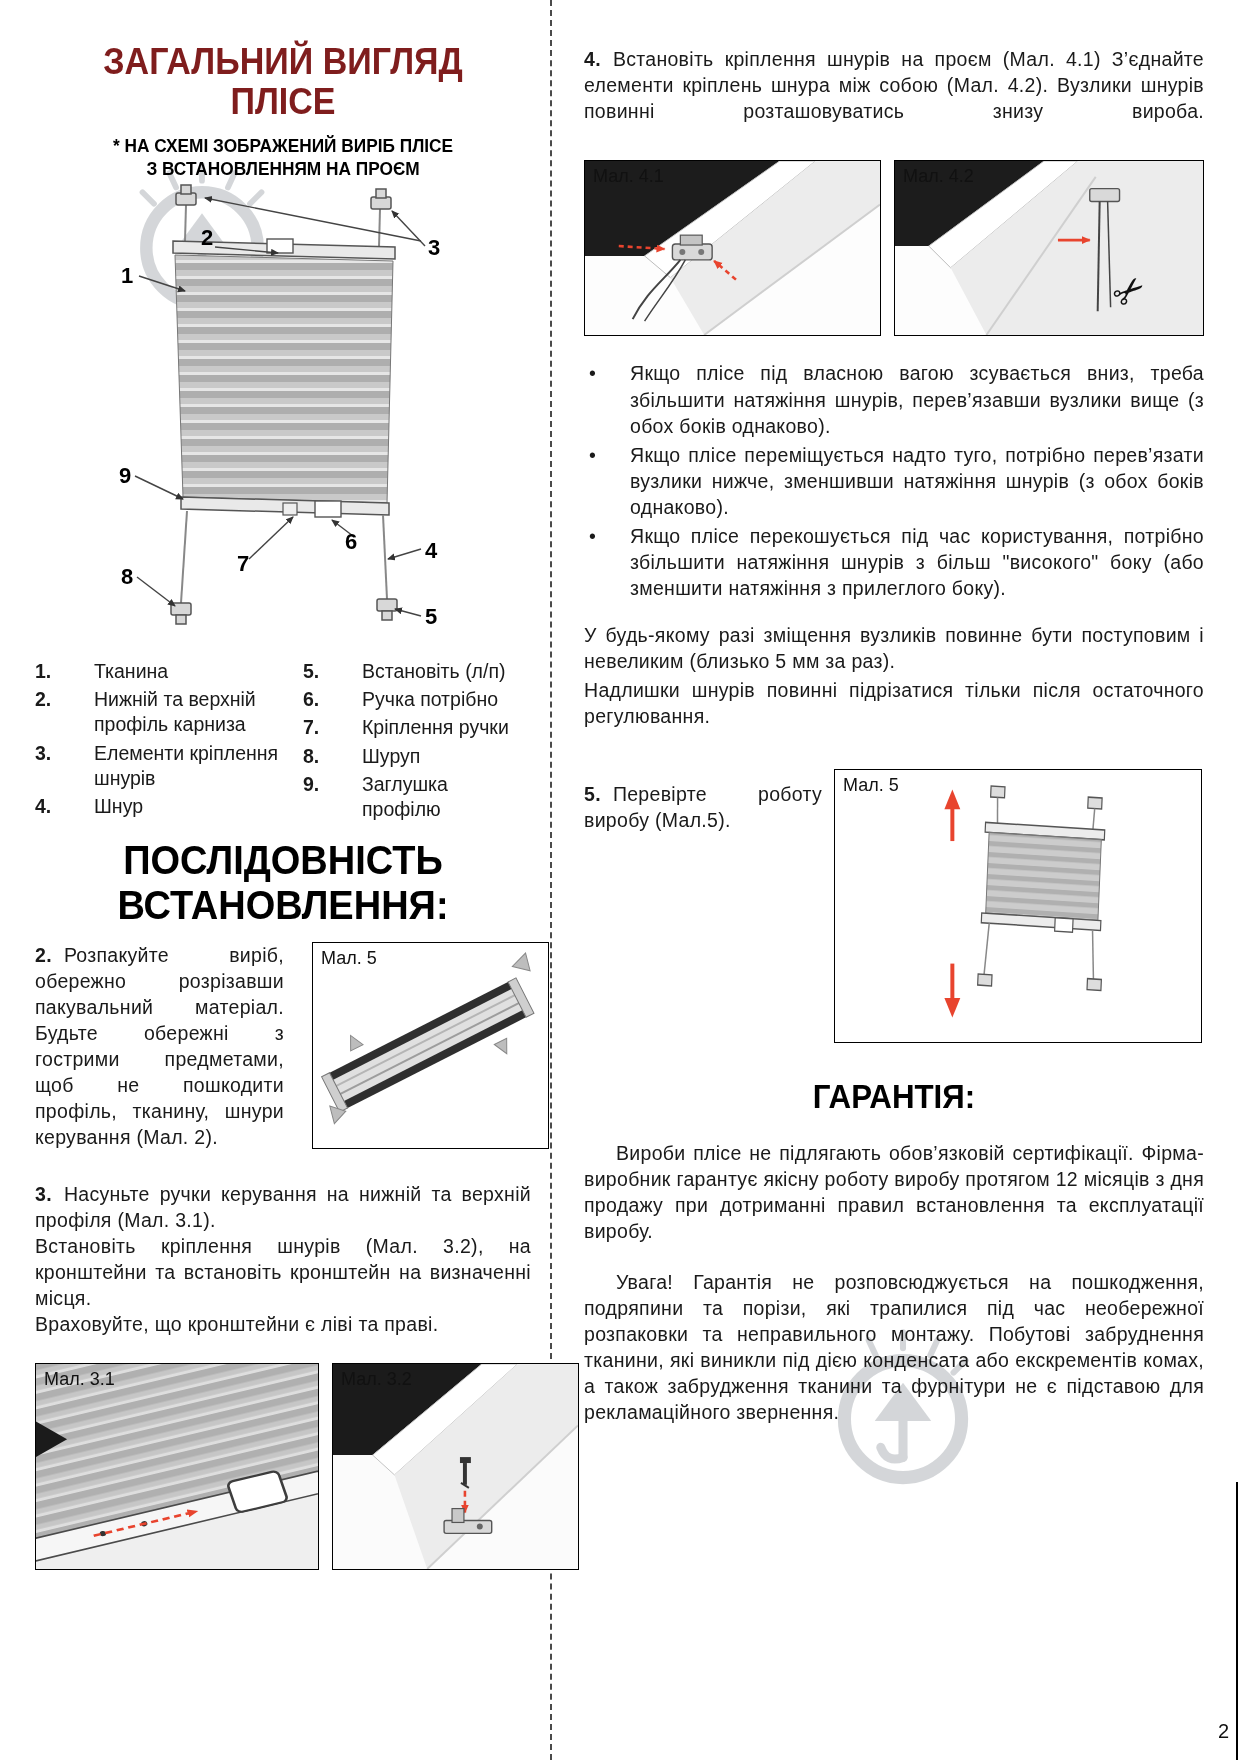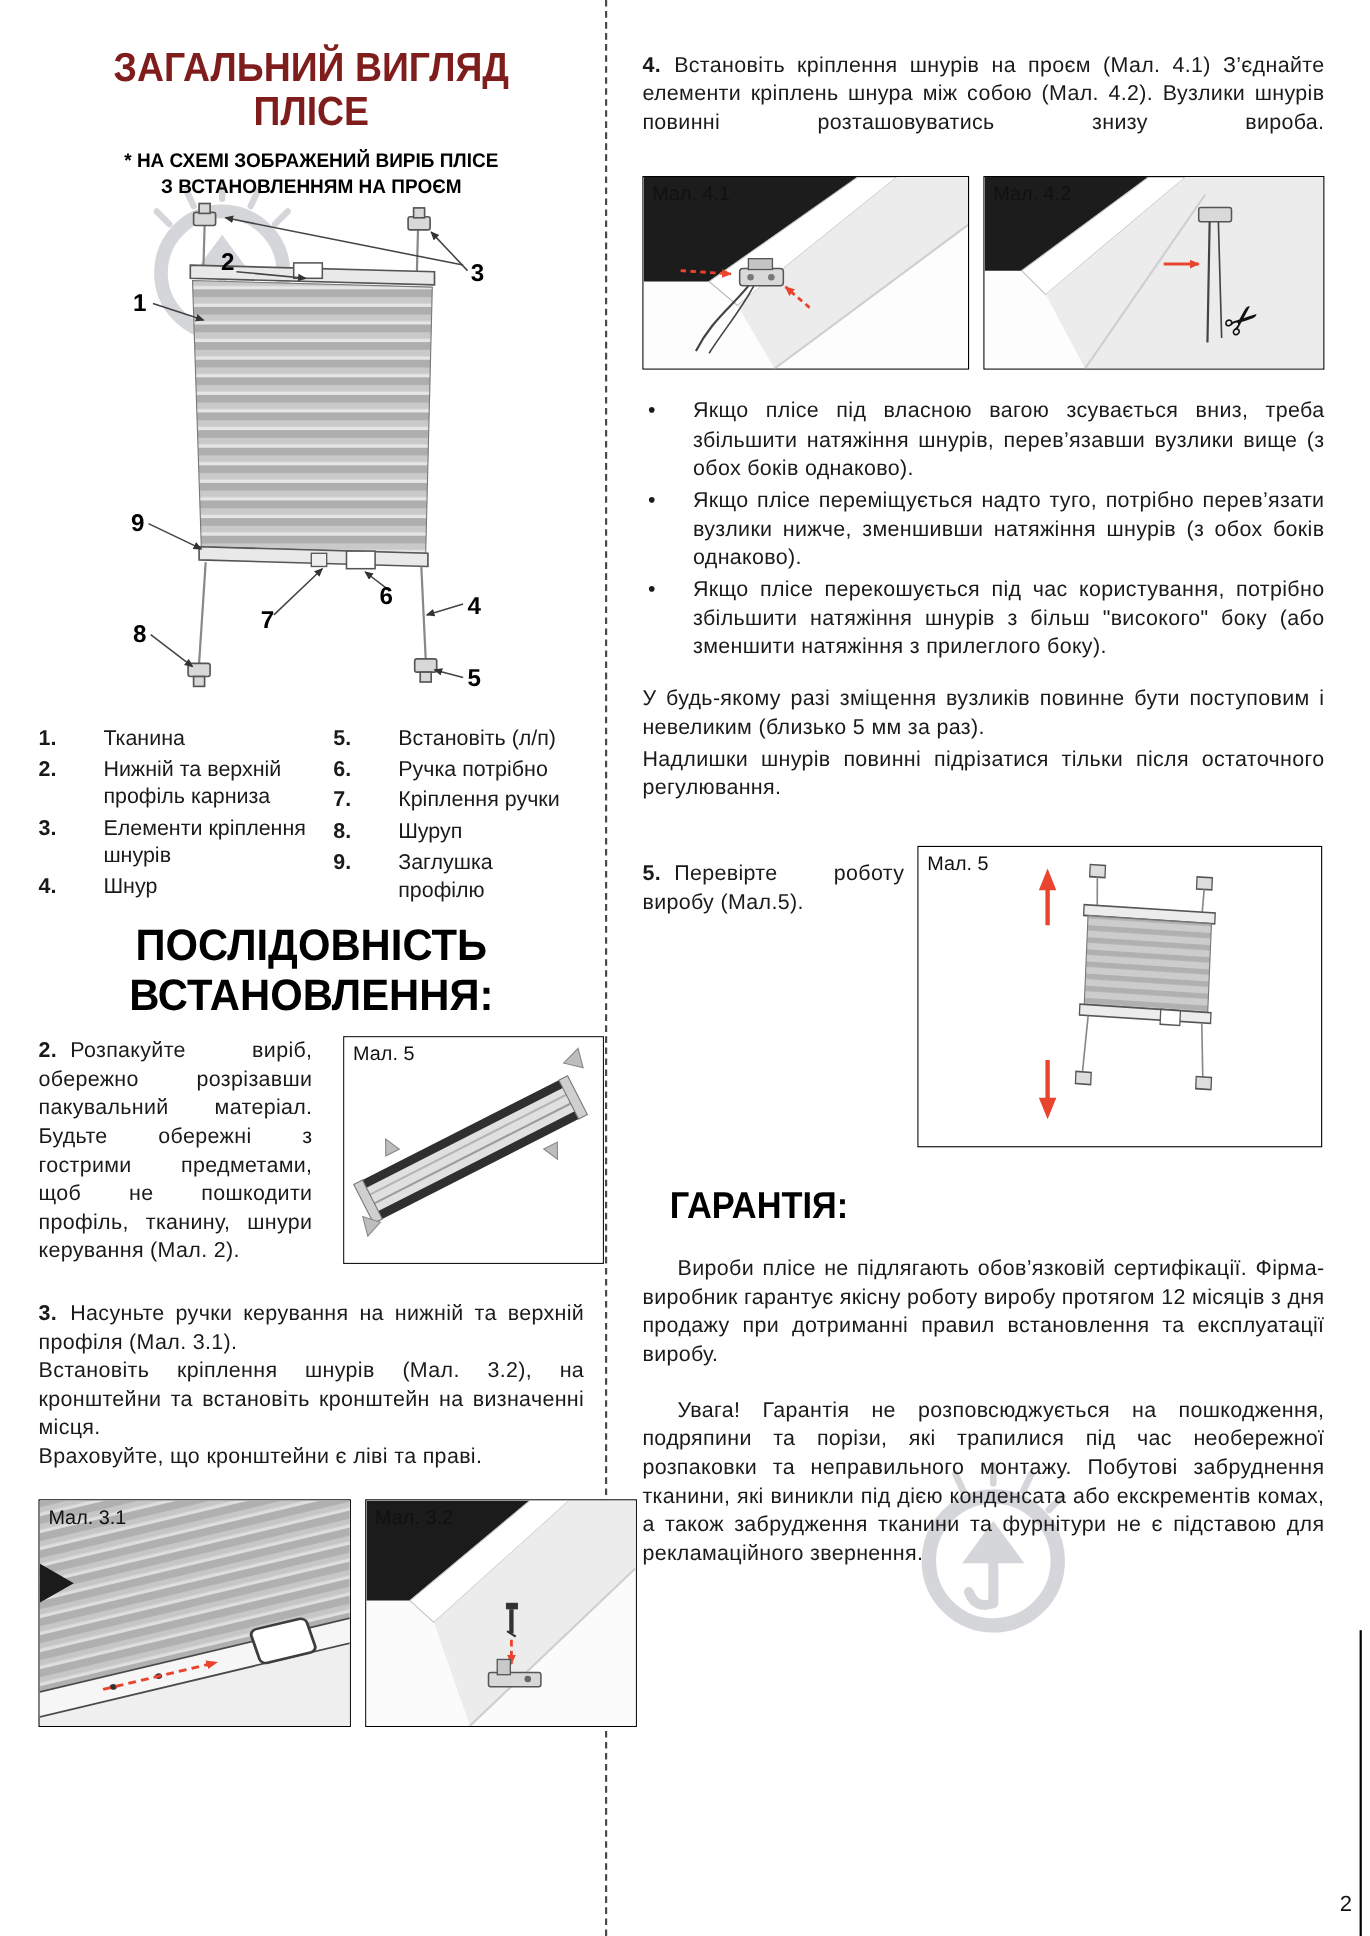--- a/index.html
+++ b/index.html
@@ -49,21 +49,21 @@
   .fig42{width:310px;height:176px;flex:none;}
   .bullets{margin-top:24px;}
   .bullet-item{display:flex;margin-bottom:3px;}
   .bullet-marker{flex:0 0 46px;padding-left:5px;box-sizing:border-box;}
   .bullet-text{flex:1;text-align:justify;}
   .notes{margin-top:20px;}
   .note{margin-bottom:3px;}
   .step5-row{display:flex;margin-top:40px;gap:12px;}
   .step5-text{width:238px;flex:none;margin-top:12px;}
   .fig5{width:368px;height:274px;flex:none;}
-  .warranty-title{margin-top:34px;font-size:34px;font-weight:bold;color:#000;}
+  .warranty-title{margin-top:34px;text-align:center;font-size:34px;font-weight:bold;color:#000;}
   .warranty-p{margin-top:24px;text-indent:32px;}
   .edge-rule{position:absolute;right:7px;top:1482px;width:2px;height:278px;background:#000;z-index:3;}
   .page-number{position:absolute;right:16px;top:1720px;font-size:20px;z-index:4;color:#111;}
   .callout{font-size:22px;font-weight:bold;fill:#000;font-family:"Liberation Sans",sans-serif;}
 </style>
 </head>
 <body>
 
 <svg width="0" height="0" style="position:absolute" aria-hidden="true">
   <defs>

